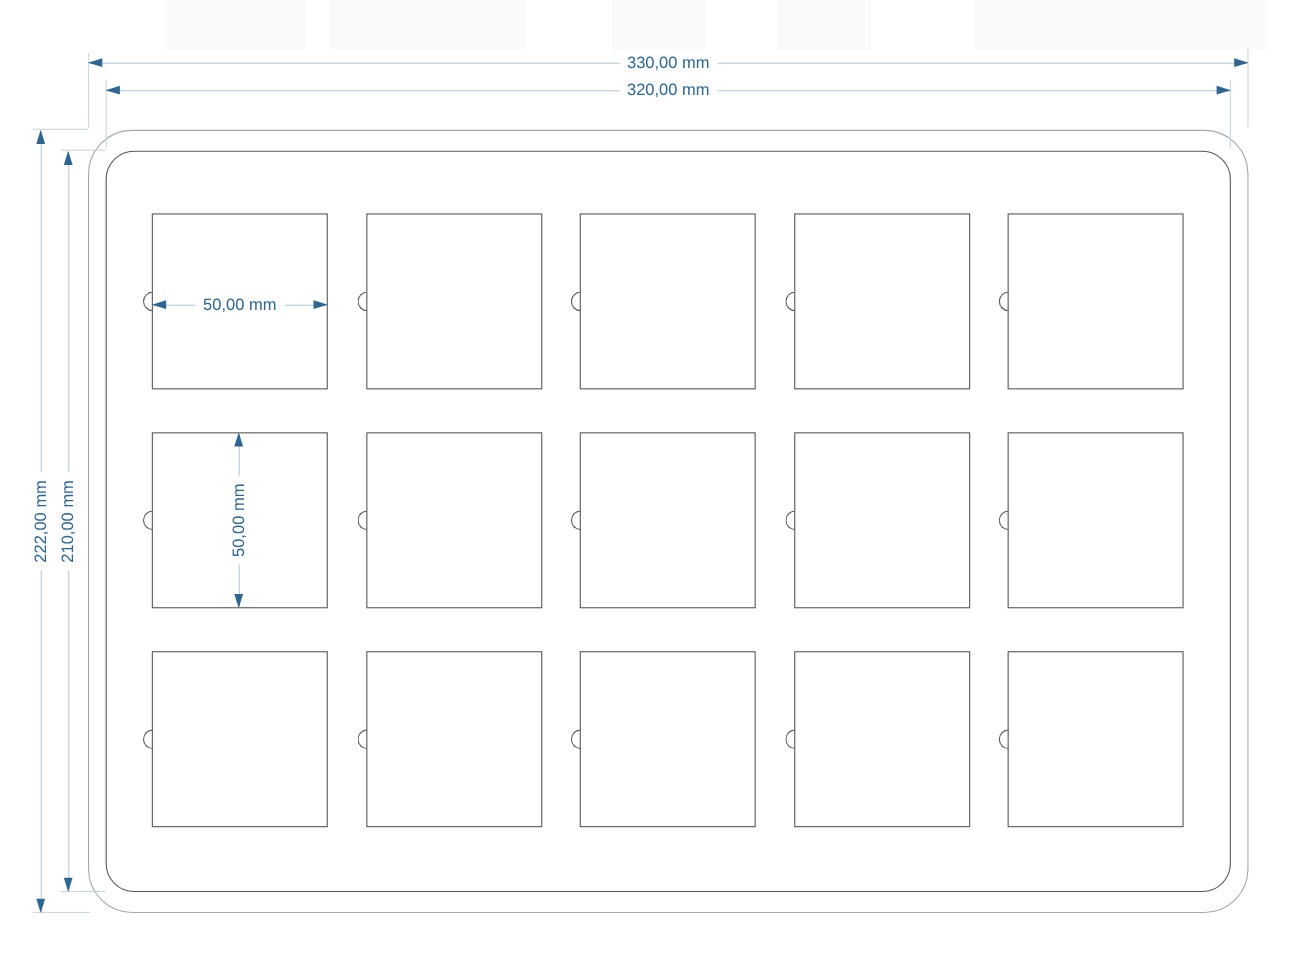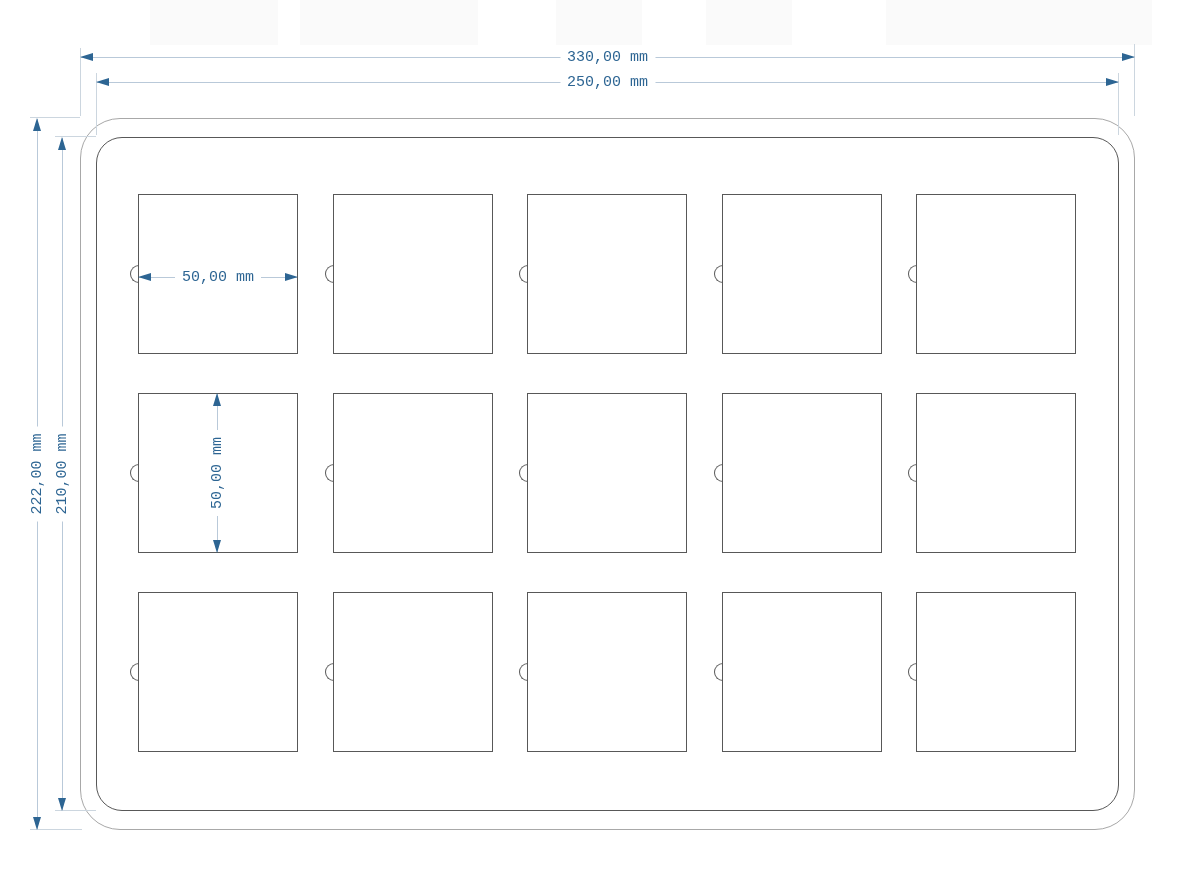--- a/index.html
+++ b/index.html
@@ -7,21 +7,21 @@
     --dim-line:#b9c9d9;
     --ext-line:#ccd6df;
     --outline-outer:#a8a8a8;
     --outline-inner:#585858;
     --pocket-line:#585858;
     --bg:#ffffff;
   }
   html,body{margin:0;padding:0;background:#fff;}
   .canvas{
     position:relative;width:1156px;height:890px;background:var(--bg);
-    overflow:hidden;font-family:Liberation Mono, monospace;text-align:right;
+    overflow:hidden;font-family:Liberation Sans, sans-serif;text-align:right;
   }
   .band{position:absolute;top:0;height:45px;background:#fafafa;}
   .outer-plate{
     position:absolute;left:80px;top:118px;width:1055px;height:712px;
     border:1.5px solid var(--outline-outer);border-radius:40px;box-sizing:border-box;
   }
   .inner-plate{
     position:absolute;left:96px;top:137px;width:1023px;height:674px;
     border:1.5px solid var(--outline-inner);border-radius:26px;box-sizing:border-box;
   }
@@ -129,21 +129,21 @@
     <div class="line"></div>
     <div class="arr l"></div>
     <div class="arr r"></div>
     <span class="lbl">330,00 mm</span>
   </div>
 
   <div class="dim-h" style="left:96px;top:75px;width:1023px;">
     <div class="line"></div>
     <div class="arr l"></div>
     <div class="arr r"></div>
-    <span class="lbl">250,00 mm</span>
+    <span class="lbl">320,00 mm</span>
   </div>
 
   <div class="dim-v" style="left:30px;top:118px;height:712px;">
     <div class="line"></div>
     <div class="arr u"></div>
     <div class="arr d"></div>
     <span class="lbl rot">222,00 mm</span>
   </div>
 
   <div class="dim-v" style="left:55px;top:137px;height:674px;">

